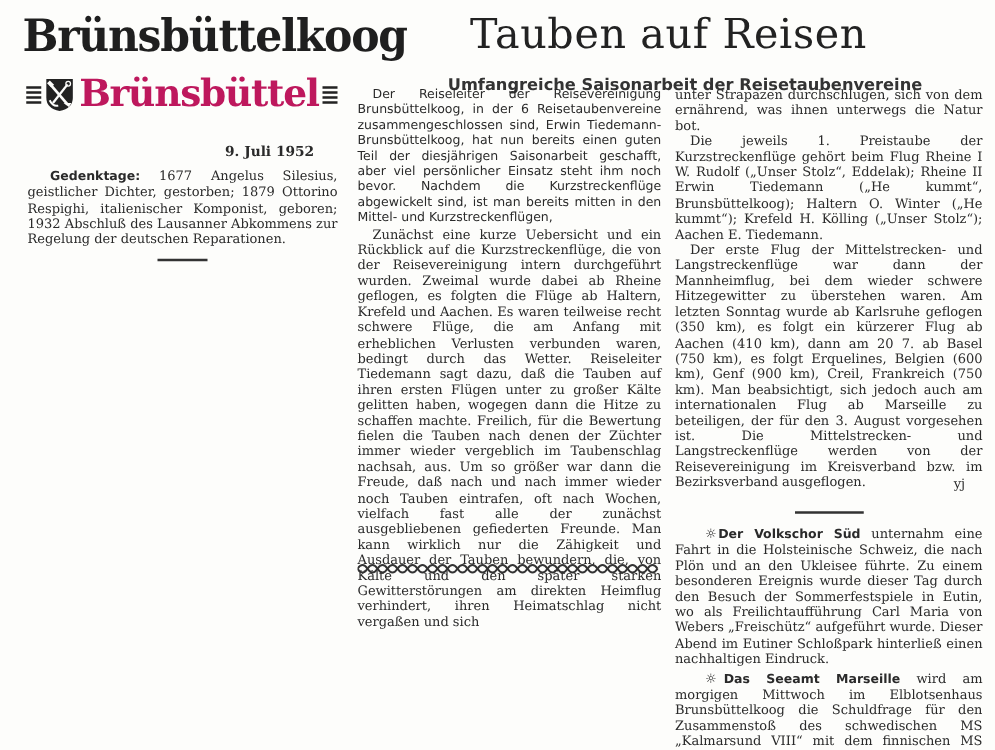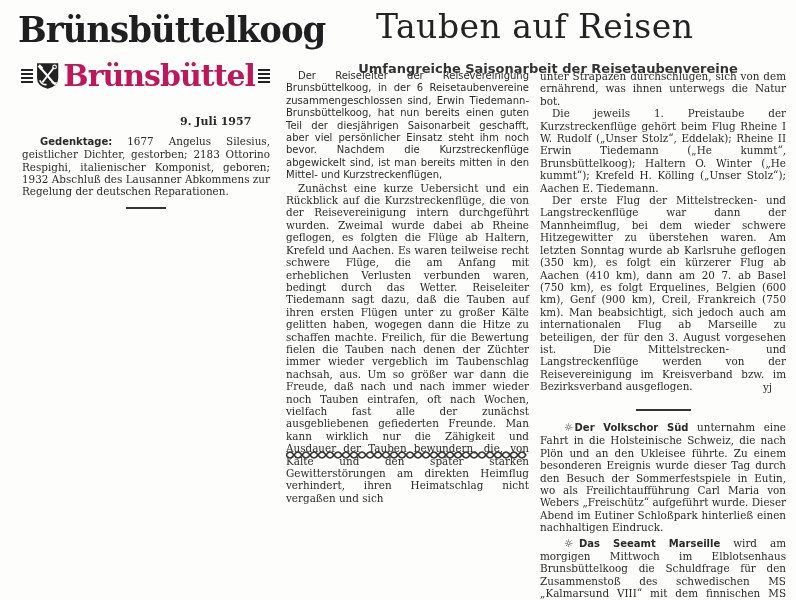--- a/index.html
+++ b/index.html
@@ -61,26 +61,26 @@
     <div class="mast-line2">Brünsbüttel</div>
     <div class="bars">
         <span></span>
         <span></span>
         <span></span>
         <span></span>
       </div>
   </div>
 </div>
 
-<div class="date">9. Juli 1957</div>
+<div class="date">9. Juli 1952</div>
 
 <div class="leftcol">
   <p style="clear:both">
     <b>Gedenktage:</b>
-    <span>1677 Angelus Silesius, geistlicher Dichter, gestorben; 2183 Ottorino Respighi, italienischer Komponist, geboren; 1932 Abschluß des Lausanner Abkommens zur Regelung der deutschen Reparationen.</span>
+    <span>1677 Angelus Silesius, geistlicher Dichter, gestorben; 1879 Ottorino Respighi, italienischer Komponist, geboren; 1932 Abschluß des Lausanner Abkommens zur Regelung der deutschen Reparationen.</span>
   </p>
   <div class="sep"></div>
 </div>
 
 <div class="headline">Tauben auf Reisen</div>
 <div class="subhead">Umfangreiche Saisonarbeit der Reisetaubenvereine</div>
 
 <div class="col col-mid">
   <p class="lead">Der Reiseleiter der Reisevereinigung Brunsbüttelkoog, in der 6 Reisetaubenvereine zusammengeschlossen sind, Erwin Tiedemann-Brunsbüttelkoog, hat nun bereits einen guten Teil der diesjährigen Saisonarbeit geschafft, aber viel persönlicher Einsatz steht ihm noch bevor. Nachdem die Kurzstreckenflüge abgewickelt sind, ist man bereits mitten in den Mittel- und Kurzstreckenflügen,</p>
   <p>Zunächst eine kurze Uebersicht und ein Rückblick auf die Kurzstreckenflüge, die von der Reisevereinigung intern durchgeführt wurden. Zweimal wurde dabei ab Rheine geflogen, es folgten die Flüge ab Haltern, Krefeld und Aachen. Es waren teilweise recht schwere Flüge, die am Anfang mit erheblichen Verlusten verbunden waren, bedingt durch das Wetter. Reiseleiter Tiedemann sagt dazu, daß die Tauben auf ihren ersten Flügen unter zu großer Kälte gelitten haben, wogegen dann die Hitze zu schaffen machte. Freilich, für die Bewertung fielen die Tauben nach denen der Züchter immer wieder vergeblich im Taubenschlag nachsah, aus. Um so größer war dann die Freude, daß nach und nach immer wieder noch Tauben eintrafen, oft nach Wochen, vielfach fast alle der zunächst ausgebliebenen gefiederten Freunde. Man kann wirklich nur die Zähigkeit und Ausdauer der Tauben bewundern, die, von Kälte und den später starken Gewitterstörungen am direkten Heimflug verhindert, ihren Heimatschlag nicht vergaßen und sich</p>

